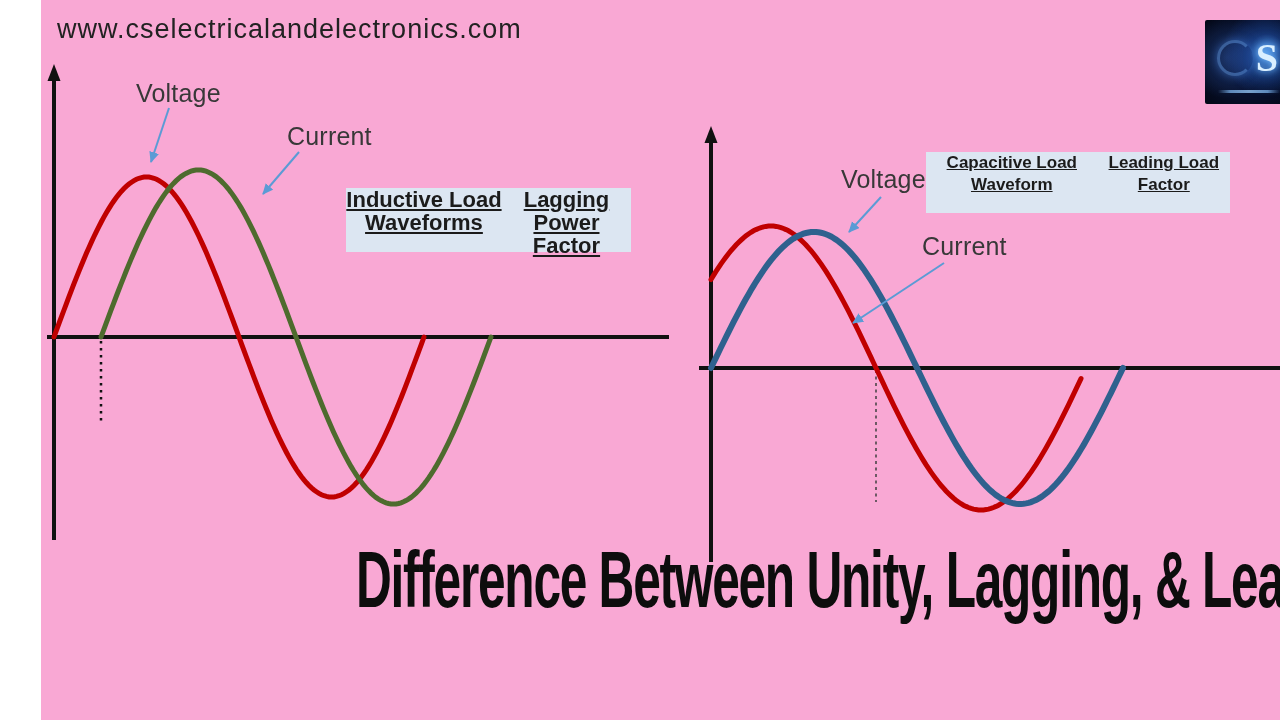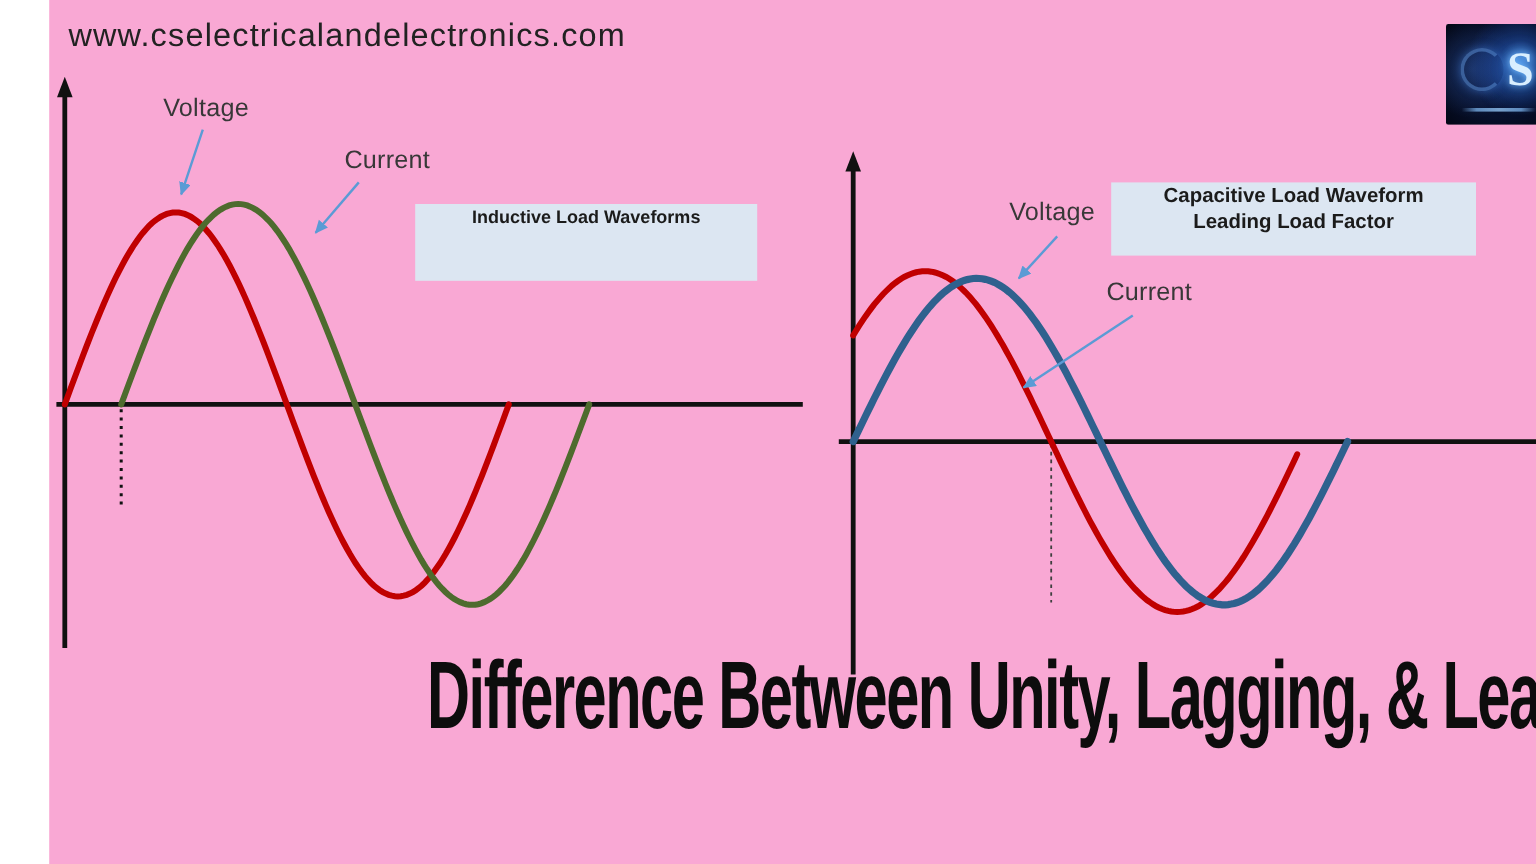--- a/index.html
+++ b/index.html
@@ -32,27 +32,27 @@
   }
   .logo-script{
     position:absolute;left:13px;bottom:11px;width:62px;height:3px;opacity:.75;
     background:linear-gradient(90deg,transparent,#79b0e8 20%,#9cd0ff 50%,#79b0e8 80%,transparent);
   }
   
   .chart-svg{position:absolute;}
   #svg-left{left:0;top:60px;}
   #svg-right{left:650px;top:120px;}
   .lbl{
-    position:absolute;font-size:21px;color:#383838;letter-spacing:.2px;
+    position:absolute;font-size:25px;color:#383838;letter-spacing:.2px;
   }
   .callout{
-    position:absolute;background:#dce6f2;display:flex;flex-direction:column;
-    text-align:center;font-weight:bold;color:#1b1b1b;
+    position:absolute;background:#dce6f2;display:flex;
+    justify-content:center;text-align:center;font-weight:bold;color:#1b1b1b;text-decoration:underline;
   }
-  .callout-left{left:305px;top:170px;width:285px;height:64px;font-size:15px;line-height:23px;}
+  .callout-left{left:305px;top:188px;width:285px;height:64px;font-size:22px;line-height:23px;}
   .callout-right{left:885px;top:152px;width:304px;height:61px;font-size:17px;line-height:22px;}
   
   .big-title-line{
     position:absolute;left:0;width:100%;text-align:center;color:#0d0d0d;
     font-size:80px;line-height:80px;font-weight:bold;white-space:nowrap;
   }
   .big-title-line>span{
     display:inline-block;transform:scaleX(0.62);transform-origin:50% 50%;
     letter-spacing:-2px;
   }
@@ -90,20 +90,21 @@
 
     <line x1="128" y1="48" x2="110" y2="102" stroke-width="2" marker-end="url(#annL)" stroke="#5b9bd5"></line>
     <line x1="258" y1="92" x2="222" y2="134" stroke-width="2" marker-end="url(#annL)" stroke="#5b9bd5"></line>
   </svg>
 
   <div class="lbl" style="left:95px;top:79px;">Voltage</div>
   <div class="lbl" style="left:246px;top:122px;">Current</div>
 
   <div class="callout callout-left">
     <div>Inductive Load Waveforms</div>
+    <div>Lagging Power Factor</div>
   </div>
 
   <svg id="svg-right" class="chart-svg" width="630" height="460">
     <defs>
       <marker id="annR" markerUnits="userSpaceOnUse" markerWidth="14" markerHeight="12" refX="10" refY="5" orient="auto">
         <path d="M0,0 L11,5 L0,10 z" fill="#5b9bd5"></path>
       </marker>
     </defs>
 
     <line x1="20" y1="442" x2="20" y2="18" stroke="#111" stroke-width="4"></line>

